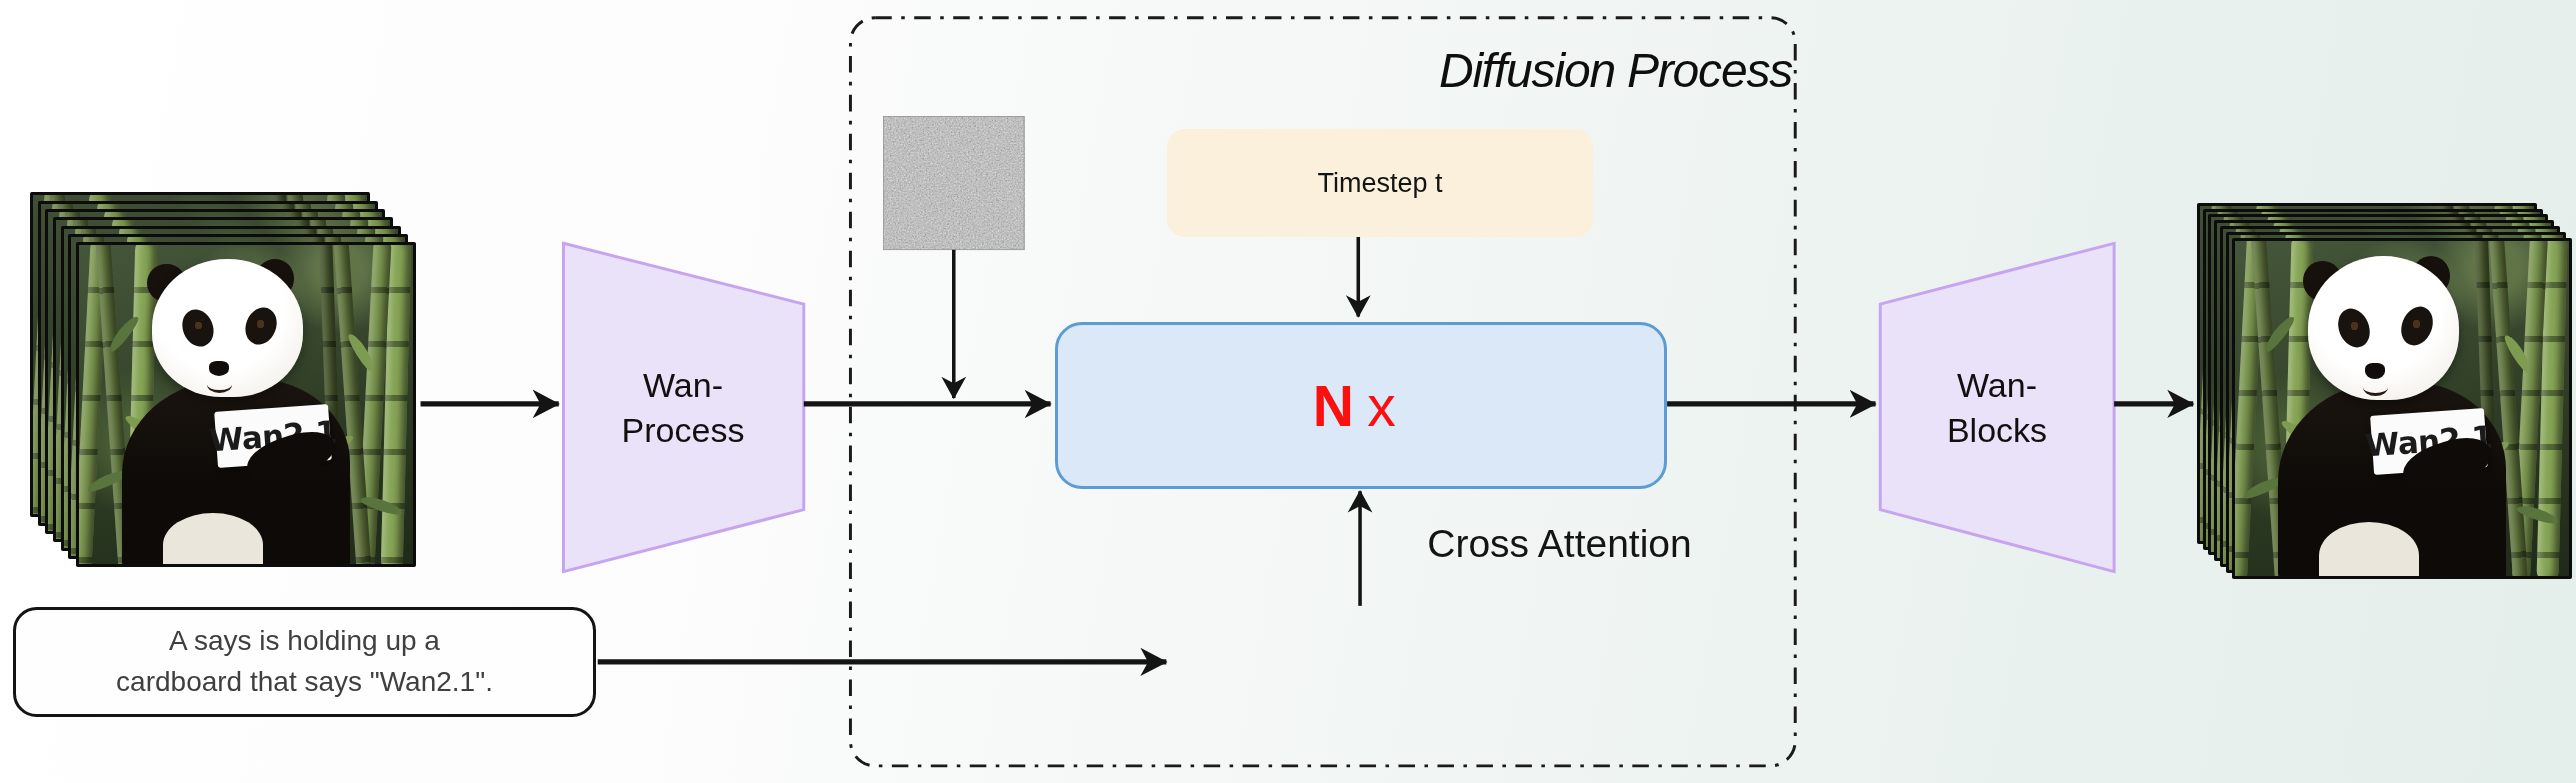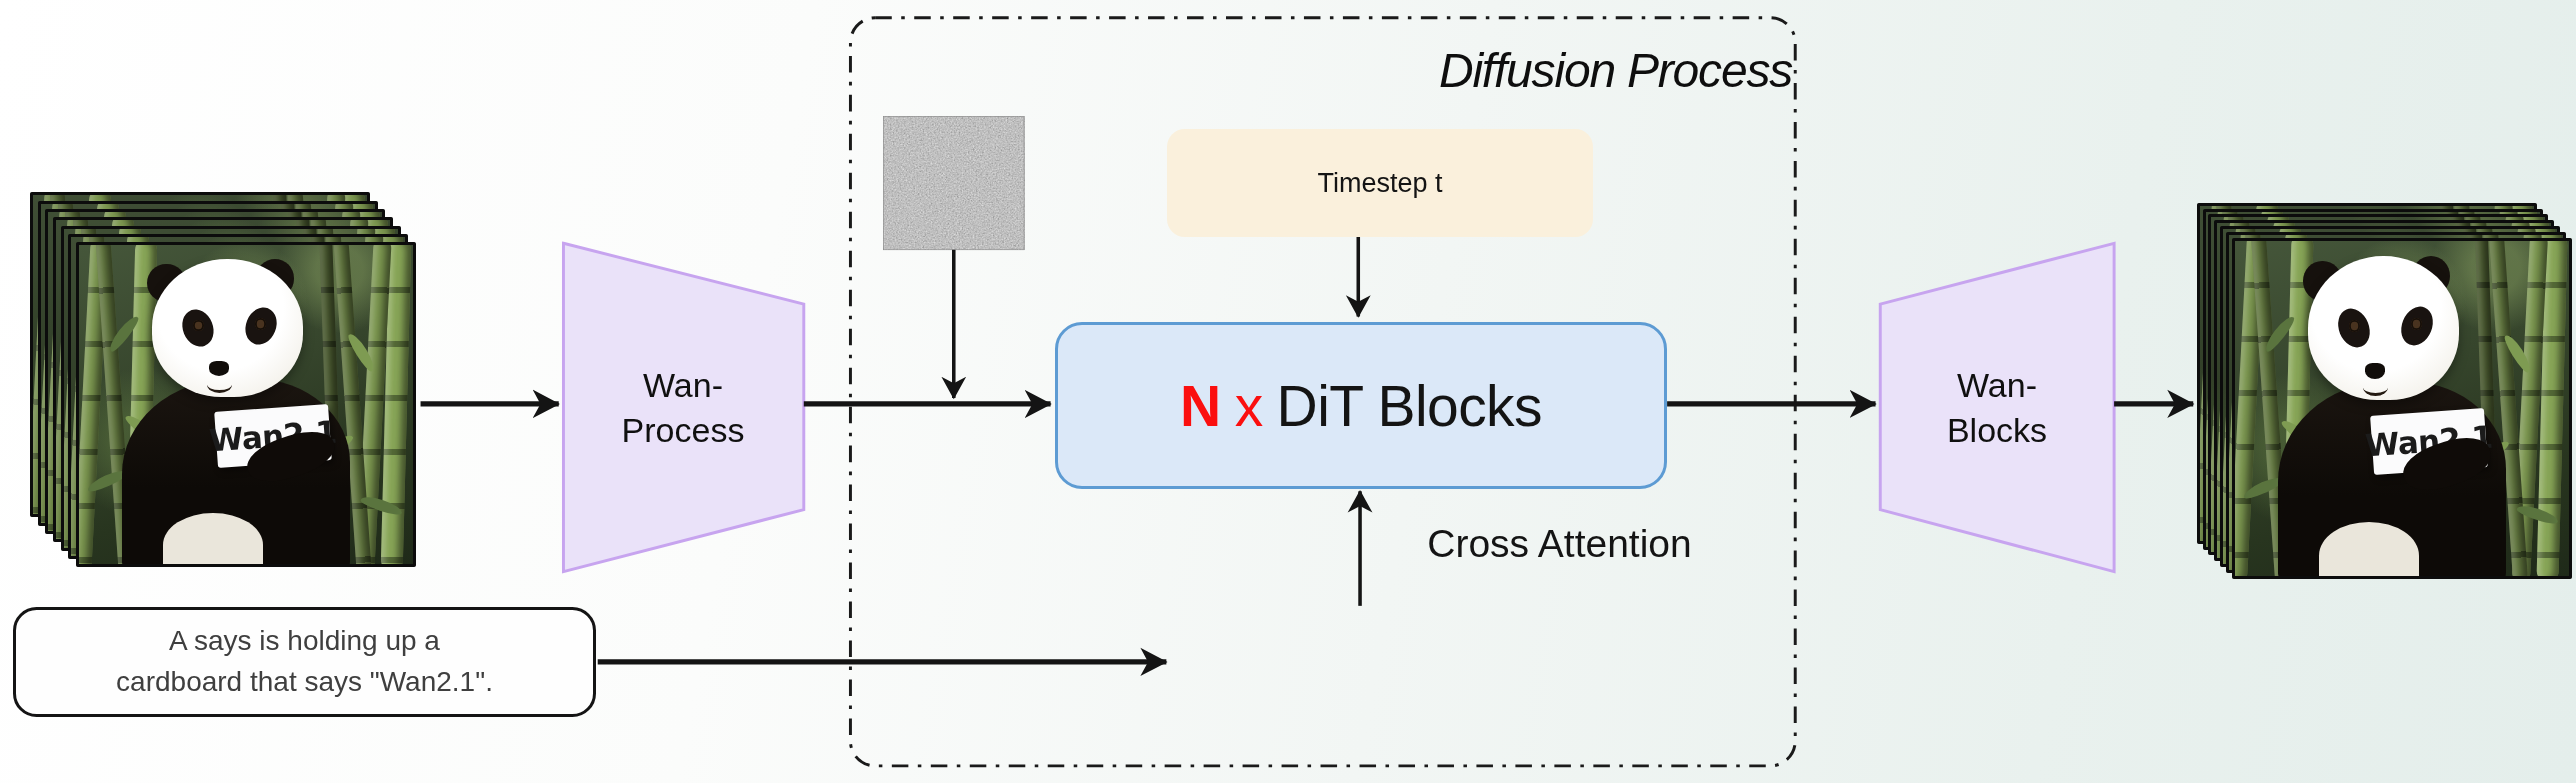--- a/index.html
+++ b/index.html
@@ -114,21 +114,20 @@
 
   <div id="diffusion-title">Diffusion Process</div>
 
   <div class="box" id="timestep-box">
     <span>Timestep t</span>
   </div>
 
   <div class="box" id="dit-box">
     <span class="red-n">N</span>
     <span class="red-x">x</span>
-    <span>DiT Blocks</span>
   </div>
 
   <div id="cross-attn-label">Cross Attention</div>
 
 
   <div class="box" id="prompt-box">
     <span>A says is holding up a</span>
     <span>cardboard that says "Wan2.1".</span>
   </div>
 

